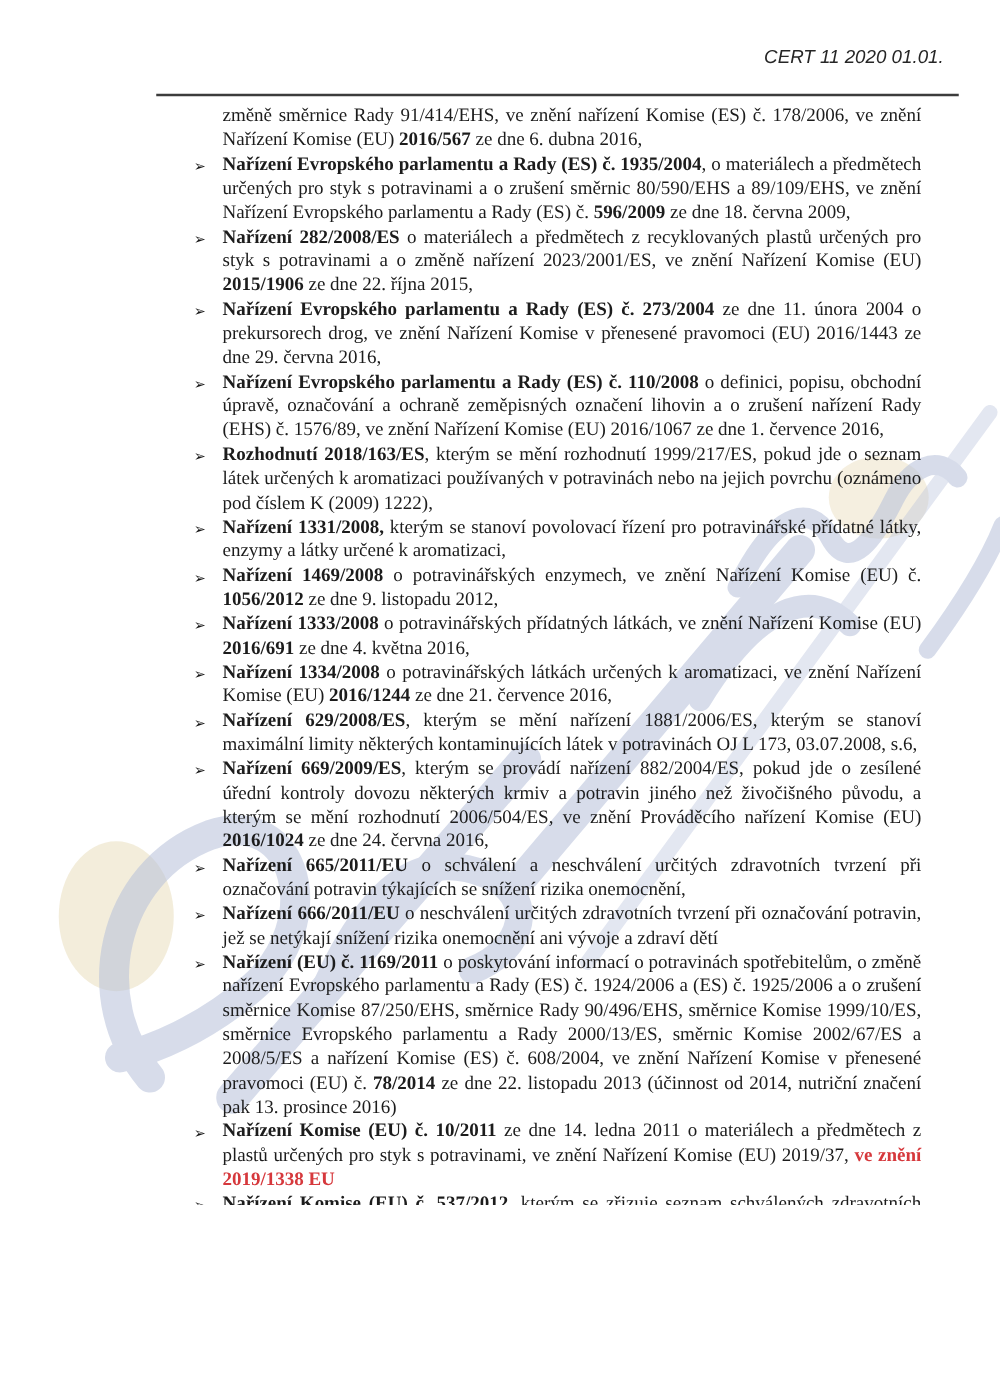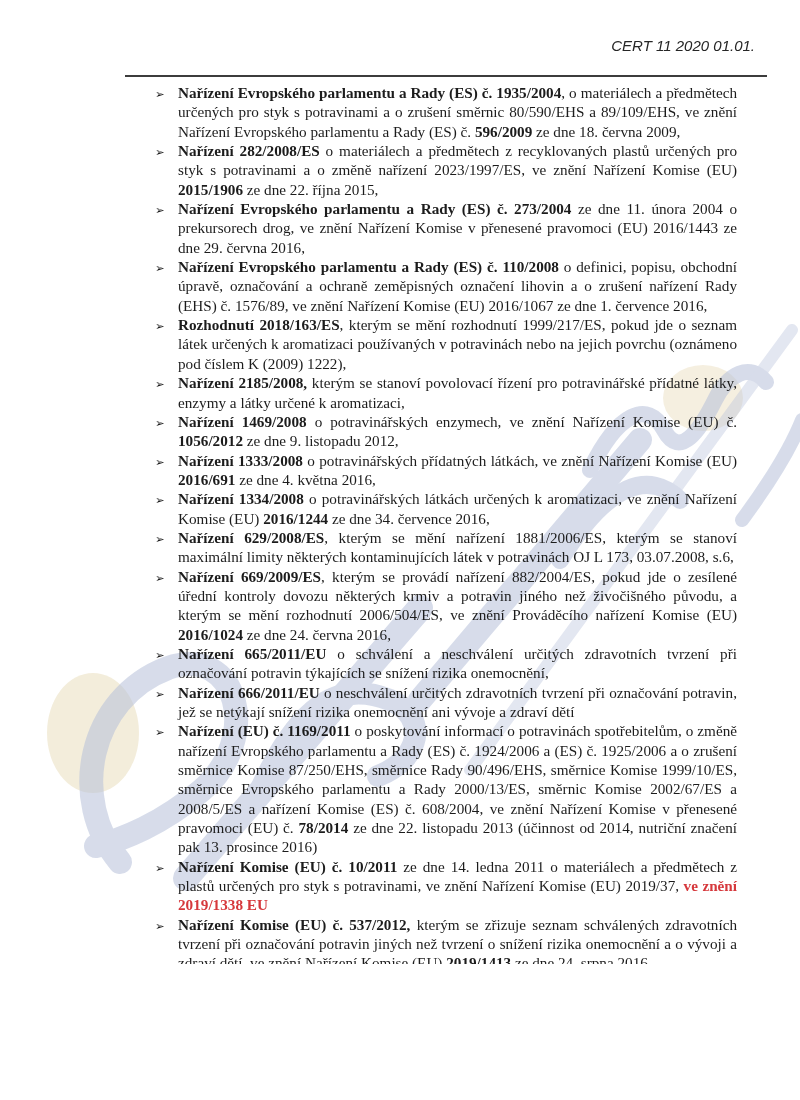--- a/index.html
+++ b/index.html
@@ -81,30 +81,31 @@
   </svg>
 
   <div class="layer">
     <div class="header">
       <span>CERT 11 2020 01.01.</span>
     </div>
 
     <div class="rule-top"></div>
 
     <div class="content">
+      <p class="intro"><span>změně směrnice Rady 91/414/EHS, ve znění nařízení Komise (ES) č. 178/2006, ve znění Nařízení Komise (EU) </span><span class="b">2016/567</span><span> ze dne 6. dubna 2016,</span></p>
       <ul class="reg-list">
           <li class="reg-item"><span class="bullet">➢</span><span><span class="b">Nařízení Evropského parlamentu a Rady (ES) č. 1935/2004</span><span>, o materiálech a předmětech určených pro styk s potravinami a o zrušení směrnic 80/590/EHS a 89/109/EHS, ve znění Nařízení Evropského parlamentu a Rady (ES) č. </span><span class="b">596/2009</span><span> ze dne 18. června 2009,</span></span></li>
-          <li class="reg-item"><span class="bullet">➢</span><span><span class="b">Nařízení 282/2008/ES</span><span> o materiálech a předmětech z recyklovaných plastů určených pro styk s potravinami a o změně nařízení 2023/1997/ES, ve znění Nařízení Komise (EU) </span><span class="b">2015/1906</span><span> ze dne 22. října 2015,</span></span></li>
+          <li class="reg-item"><span class="bullet">➢</span><span><span class="b">Nařízení 282/2008/ES</span><span> o materiálech a předmětech z recyklovaných plastů určených pro styk s potravinami a o změně nařízení 2023/2001/ES, ve znění Nařízení Komise (EU) </span><span class="b">2015/1906</span><span> ze dne 22. října 2015,</span></span></li>
           <li class="reg-item"><span class="bullet">➢</span><span><span class="b">Nařízení Evropského parlamentu a Rady (ES) č. 273/2004</span><span> ze dne 11. února 2004 o prekursorech drog, ve znění Nařízení Komise v přenesené pravomoci (EU) 2016/1443 ze dne 29. června 2016,</span></span></li>
           <li class="reg-item"><span class="bullet">➢</span><span><span class="b">Nařízení Evropského parlamentu a Rady (ES) č. 110/2008</span><span> o definici, popisu, obchodní úpravě, označování a ochraně zeměpisných označení lihovin a o zrušení nařízení Rady (EHS) č. 1576/89, ve znění Nařízení Komise (EU) 2016/1067 ze dne 1. července 2016,</span></span></li>
           <li class="reg-item"><span class="bullet">➢</span><span><span class="b">Rozhodnutí 2018/163/ES</span><span>, kterým se mění rozhodnutí 1999/217/ES, pokud jde o seznam látek určených k aromatizaci používaných v potravinách nebo na jejich povrchu (oznámeno pod číslem K (2009) 1222),</span></span></li>
-          <li class="reg-item"><span class="bullet">➢</span><span><span class="b">Nařízení 2185/2008,</span><span> kterým se stanoví povolovací řízení pro potravinářské přídatné látky, enzymy a látky určené k aromatizaci,</span></span></li>
+          <li class="reg-item"><span class="bullet">➢</span><span><span class="b">Nařízení 1331/2008,</span><span> kterým se stanoví povolovací řízení pro potravinářské přídatné látky, enzymy a látky určené k aromatizaci,</span></span></li>
           <li class="reg-item"><span class="bullet">➢</span><span><span class="b">Nařízení 1469/2008</span><span> o potravinářských enzymech, ve znění Nařízení Komise (EU) č. </span><span class="b">1056/2012</span><span> ze dne 9. listopadu 2012,</span></span></li>
           <li class="reg-item"><span class="bullet">➢</span><span><span class="b">Nařízení 1333/2008</span><span> o potravinářských přídatných látkách, ve znění Nařízení Komise (EU) </span><span class="b">2016/691</span><span> ze dne 4. května 2016,</span></span></li>
-          <li class="reg-item"><span class="bullet">➢</span><span><span class="b">Nařízení 1334/2008</span><span> o potravinářských látkách určených k aromatizaci, ve znění Nařízení Komise (EU) </span><span class="b">2016/1244</span><span> ze dne 34. července 2016,</span></span></li>
+          <li class="reg-item"><span class="bullet">➢</span><span><span class="b">Nařízení 1334/2008</span><span> o potravinářských látkách určených k aromatizaci, ve znění Nařízení Komise (EU) </span><span class="b">2016/1244</span><span> ze dne 21. července 2016,</span></span></li>
           <li class="reg-item"><span class="bullet">➢</span><span><span class="b">Nařízení 629/2008/ES</span><span>, kterým se mění nařízení 1881/2006/ES, kterým se stanoví maximální limity některých kontaminujících látek v potravinách OJ L 173, 03.07.2008, s.6,</span></span></li>
           <li class="reg-item"><span class="bullet">➢</span><span><span class="b">Nařízení 669/2009/ES</span><span>, kterým se provádí nařízení 882/2004/ES, pokud jde o zesílené úřední kontroly dovozu některých krmiv a potravin jiného než živočišného původu, a kterým se mění rozhodnutí 2006/504/ES, ve znění Prováděcího nařízení Komise (EU) </span><span class="b">2016/1024</span><span> ze dne 24. června 2016,</span></span></li>
           <li class="reg-item"><span class="bullet">➢</span><span><span class="b">Nařízení 665/2011/EU</span><span> o schválení a neschválení určitých zdravotních tvrzení při označování potravin týkajících se snížení rizika onemocnění,</span></span></li>
           <li class="reg-item"><span class="bullet">➢</span><span><span class="b">Nařízení 666/2011/EU</span><span> o neschválení určitých zdravotních tvrzení při označování potravin, jež se netýkají snížení rizika onemocnění ani vývoje a zdraví dětí</span></span></li>
           <li class="reg-item"><span class="bullet">➢</span><span><span class="b">Nařízení (EU) č. 1169/2011</span><span> o poskytování informací o potravinách spotřebitelům, o změně nařízení Evropského parlamentu a Rady (ES) č. 1924/2006 a (ES) č. 1925/2006 a o zrušení směrnice Komise 87/250/EHS, směrnice Rady 90/496/EHS, směrnice Komise 1999/10/ES, směrnice Evropského parlamentu a Rady 2000/13/ES, směrnic Komise 2002/67/ES a 2008/5/ES a nařízení Komise (ES) č. 608/2004, ve znění Nařízení Komise v přenesené pravomoci (EU) č. </span><span class="b">78/2014</span><span> ze dne 22. listopadu 2013 (účinnost od 2014, nutriční značení pak 13. prosince 2016)</span></span></li>
           <li class="reg-item"><span class="bullet">➢</span><span><span class="b">Nařízení Komise (EU) č. 10/2011</span><span> ze dne 14. ledna 2011 o materiálech a předmětech z plastů určených pro styk s potravinami, ve znění Nařízení Komise (EU) 2019/37, </span><span class="red">ve znění 2019/1338 EU</span></span></li>
           <li class="reg-item"><span class="bullet">➢</span><span><span class="b">Nařízení Komise (EU) č. 537/2012,</span><span> kterým se zřizuje seznam schválených zdravotních tvrzení při označování potravin jiných než tvrzení o snížení rizika onemocnění a o vývoji a zdraví dětí, ve znění Nařízení Komise (EU) </span><span class="b">2019/1413</span><span> ze dne 24. srpna 2016,</span></span></li>
         </ul>
     </div>
 

